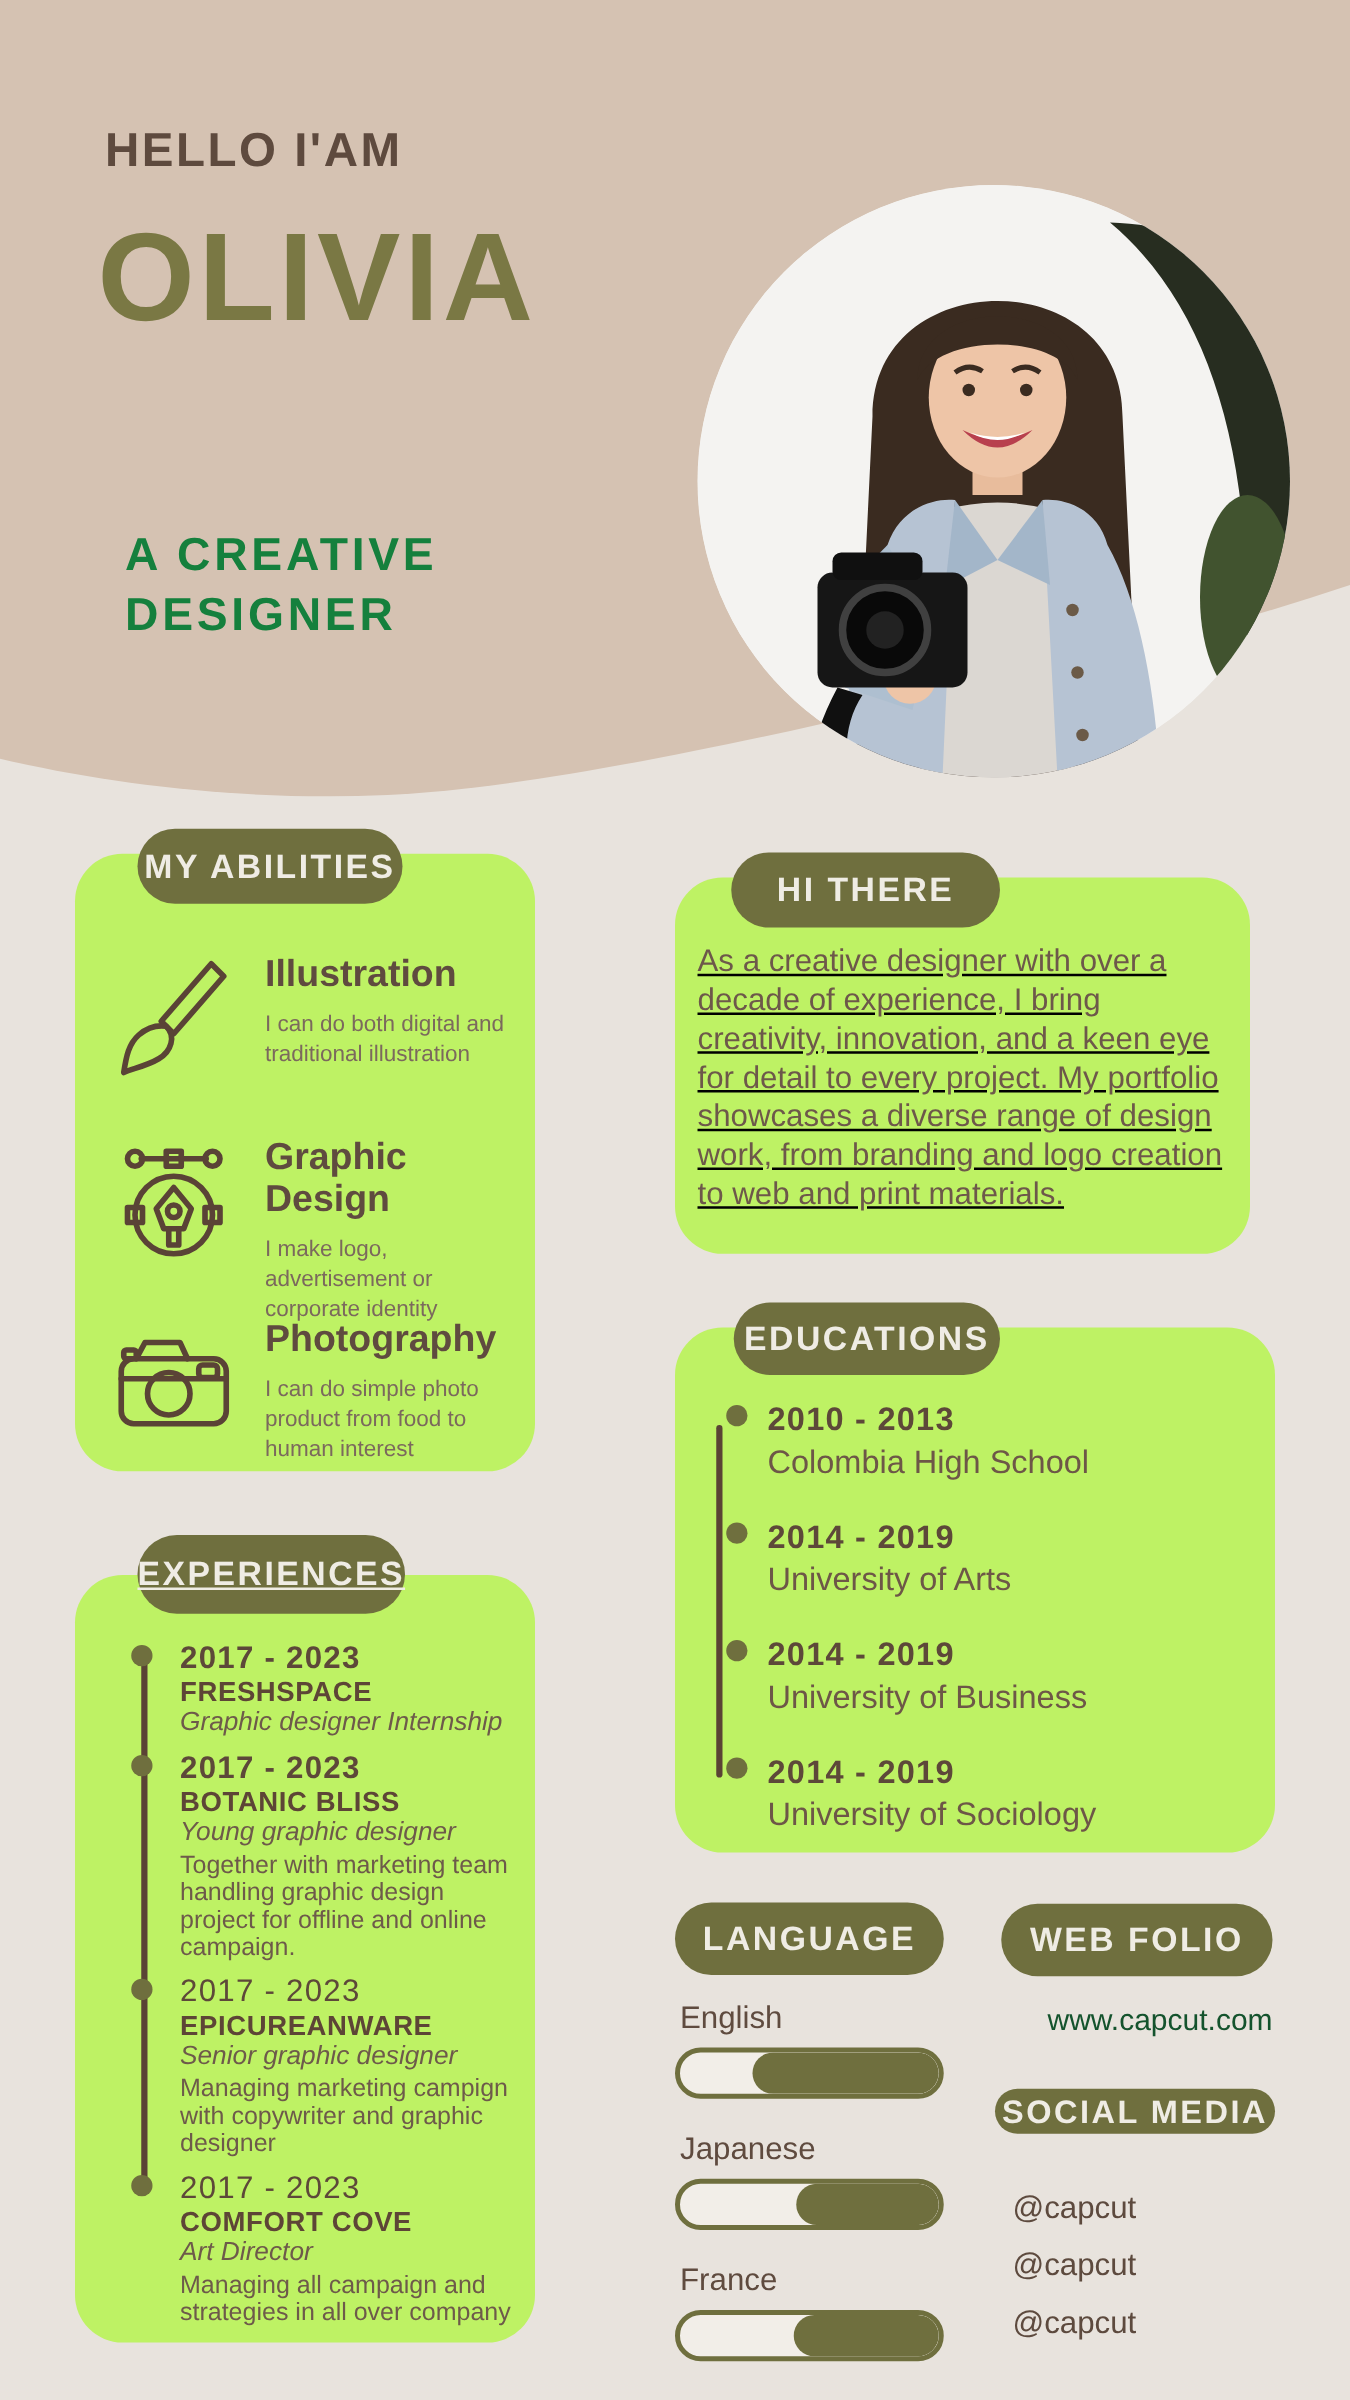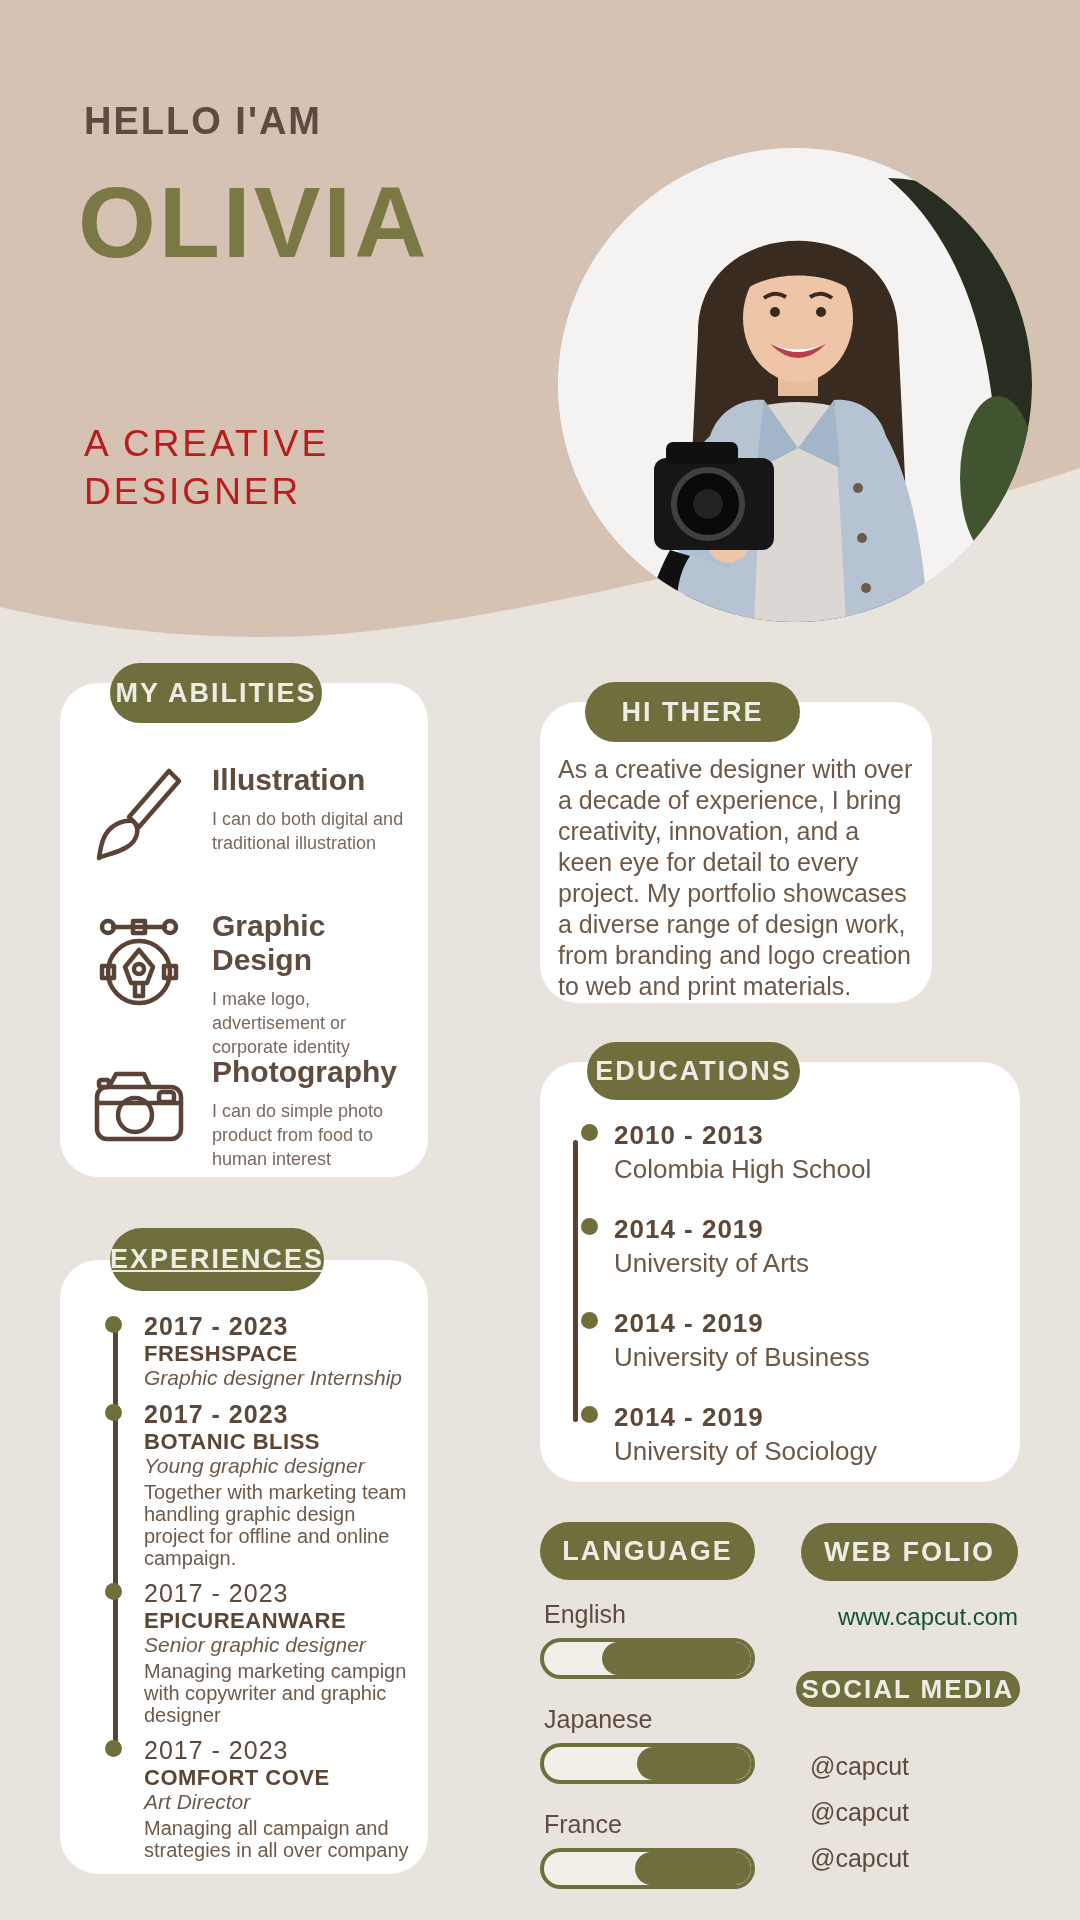--- a/index.html
+++ b/index.html
@@ -7,28 +7,28 @@
     position:relative;width:1080px;height:1920px;overflow:hidden;
     background:#e8e3dd;
     font-family:"Liberation Sans","DejaVu Sans",sans-serif;
   }
   
   .hero-svg{position:absolute;left:0;top:0;display:block;}
   .greeting{position:absolute;left:84px;top:100px;font-size:38px;font-weight:700;letter-spacing:2px;color:#5e4a3e;}
   .name{position:absolute;left:78px;font-size:100px;font-weight:700;letter-spacing:3px;color:#7a7844;}
   .name.first{top:165px;}
   .name.last{top:280px;}
-  .role{position:absolute;left:84px;top:420px;font-size:37px;font-weight:400;letter-spacing:3px;line-height:48px;color:#b91c1c;}
+  .role{position:absolute;left:100px;top:420px;font-size:37px;font-weight:700;letter-spacing:3px;line-height:48px;color:#15803d;}
   .photo{position:absolute;left:558px;top:148px;width:474px;height:474px;border-radius:50%;overflow:hidden;background:#f4f3f1;}
   .photo svg{display:block;}
   
-  .card{position:absolute;background:#ffffff;border-radius:38px;}
+  .card{position:absolute;background:#bef264;border-radius:38px;}
   .abilities-card{left:60px;top:683px;width:368px;height:494px;}
   .exp-card{left:60px;top:1260px;width:368px;height:614px;}
-  .about-card{left:540px;top:702px;width:392px;height:301px;overflow:hidden;}
+  .about-card{left:540px;top:702px;width:460px;height:301px;overflow:hidden;text-decoration:underline;}
   .edu-card{left:540px;top:1062px;width:480px;height:420px;}
   .badge{
     position:absolute;background:#6f6f3e;color:#efece4;font-weight:700;
     letter-spacing:2px;border-radius:32px;display:flex;align-items:center;justify-content:center;
     font-size:27px;white-space:nowrap;z-index:3;
   }
   .abilities-badge{left:110px;top:663px;width:212px;height:60px;}
   .about-badge{left:585px;top:682px;width:215px;height:60px;}
   .edu-badge{left:587px;top:1042px;width:213px;height:58px;}
   .exp-badge{left:110px;top:1228px;width:214px;height:63px;text-decoration:underline;}

